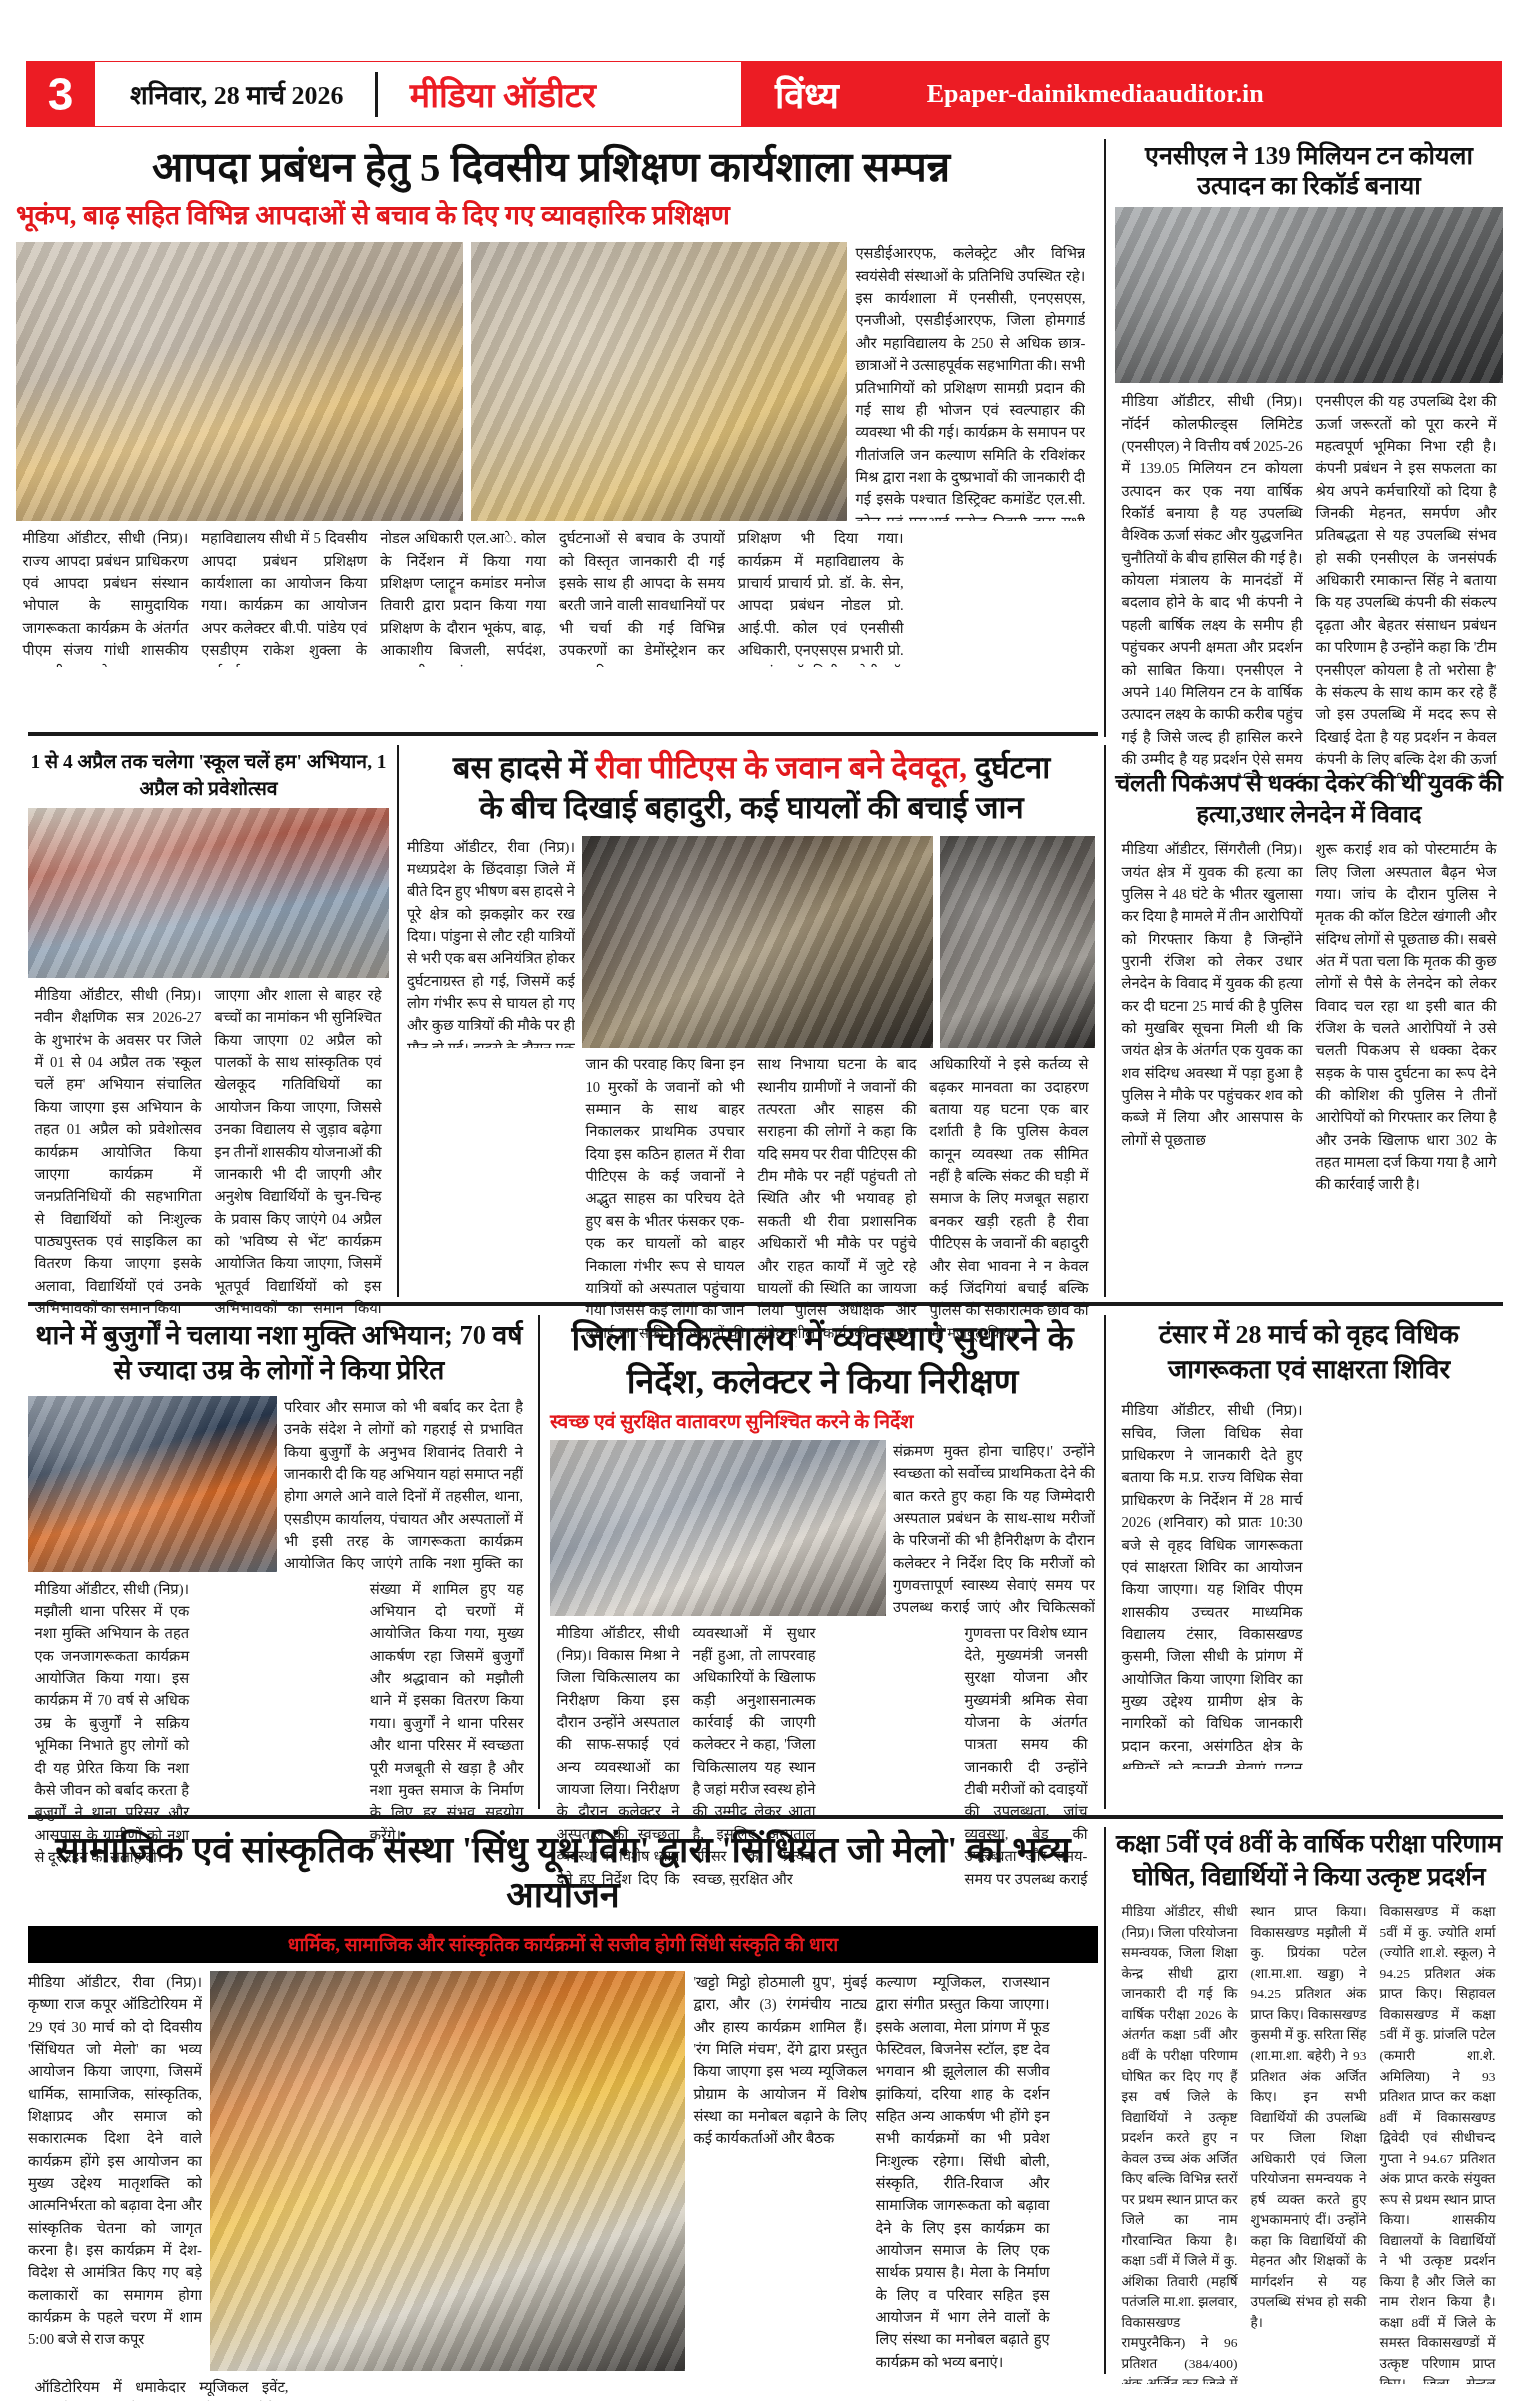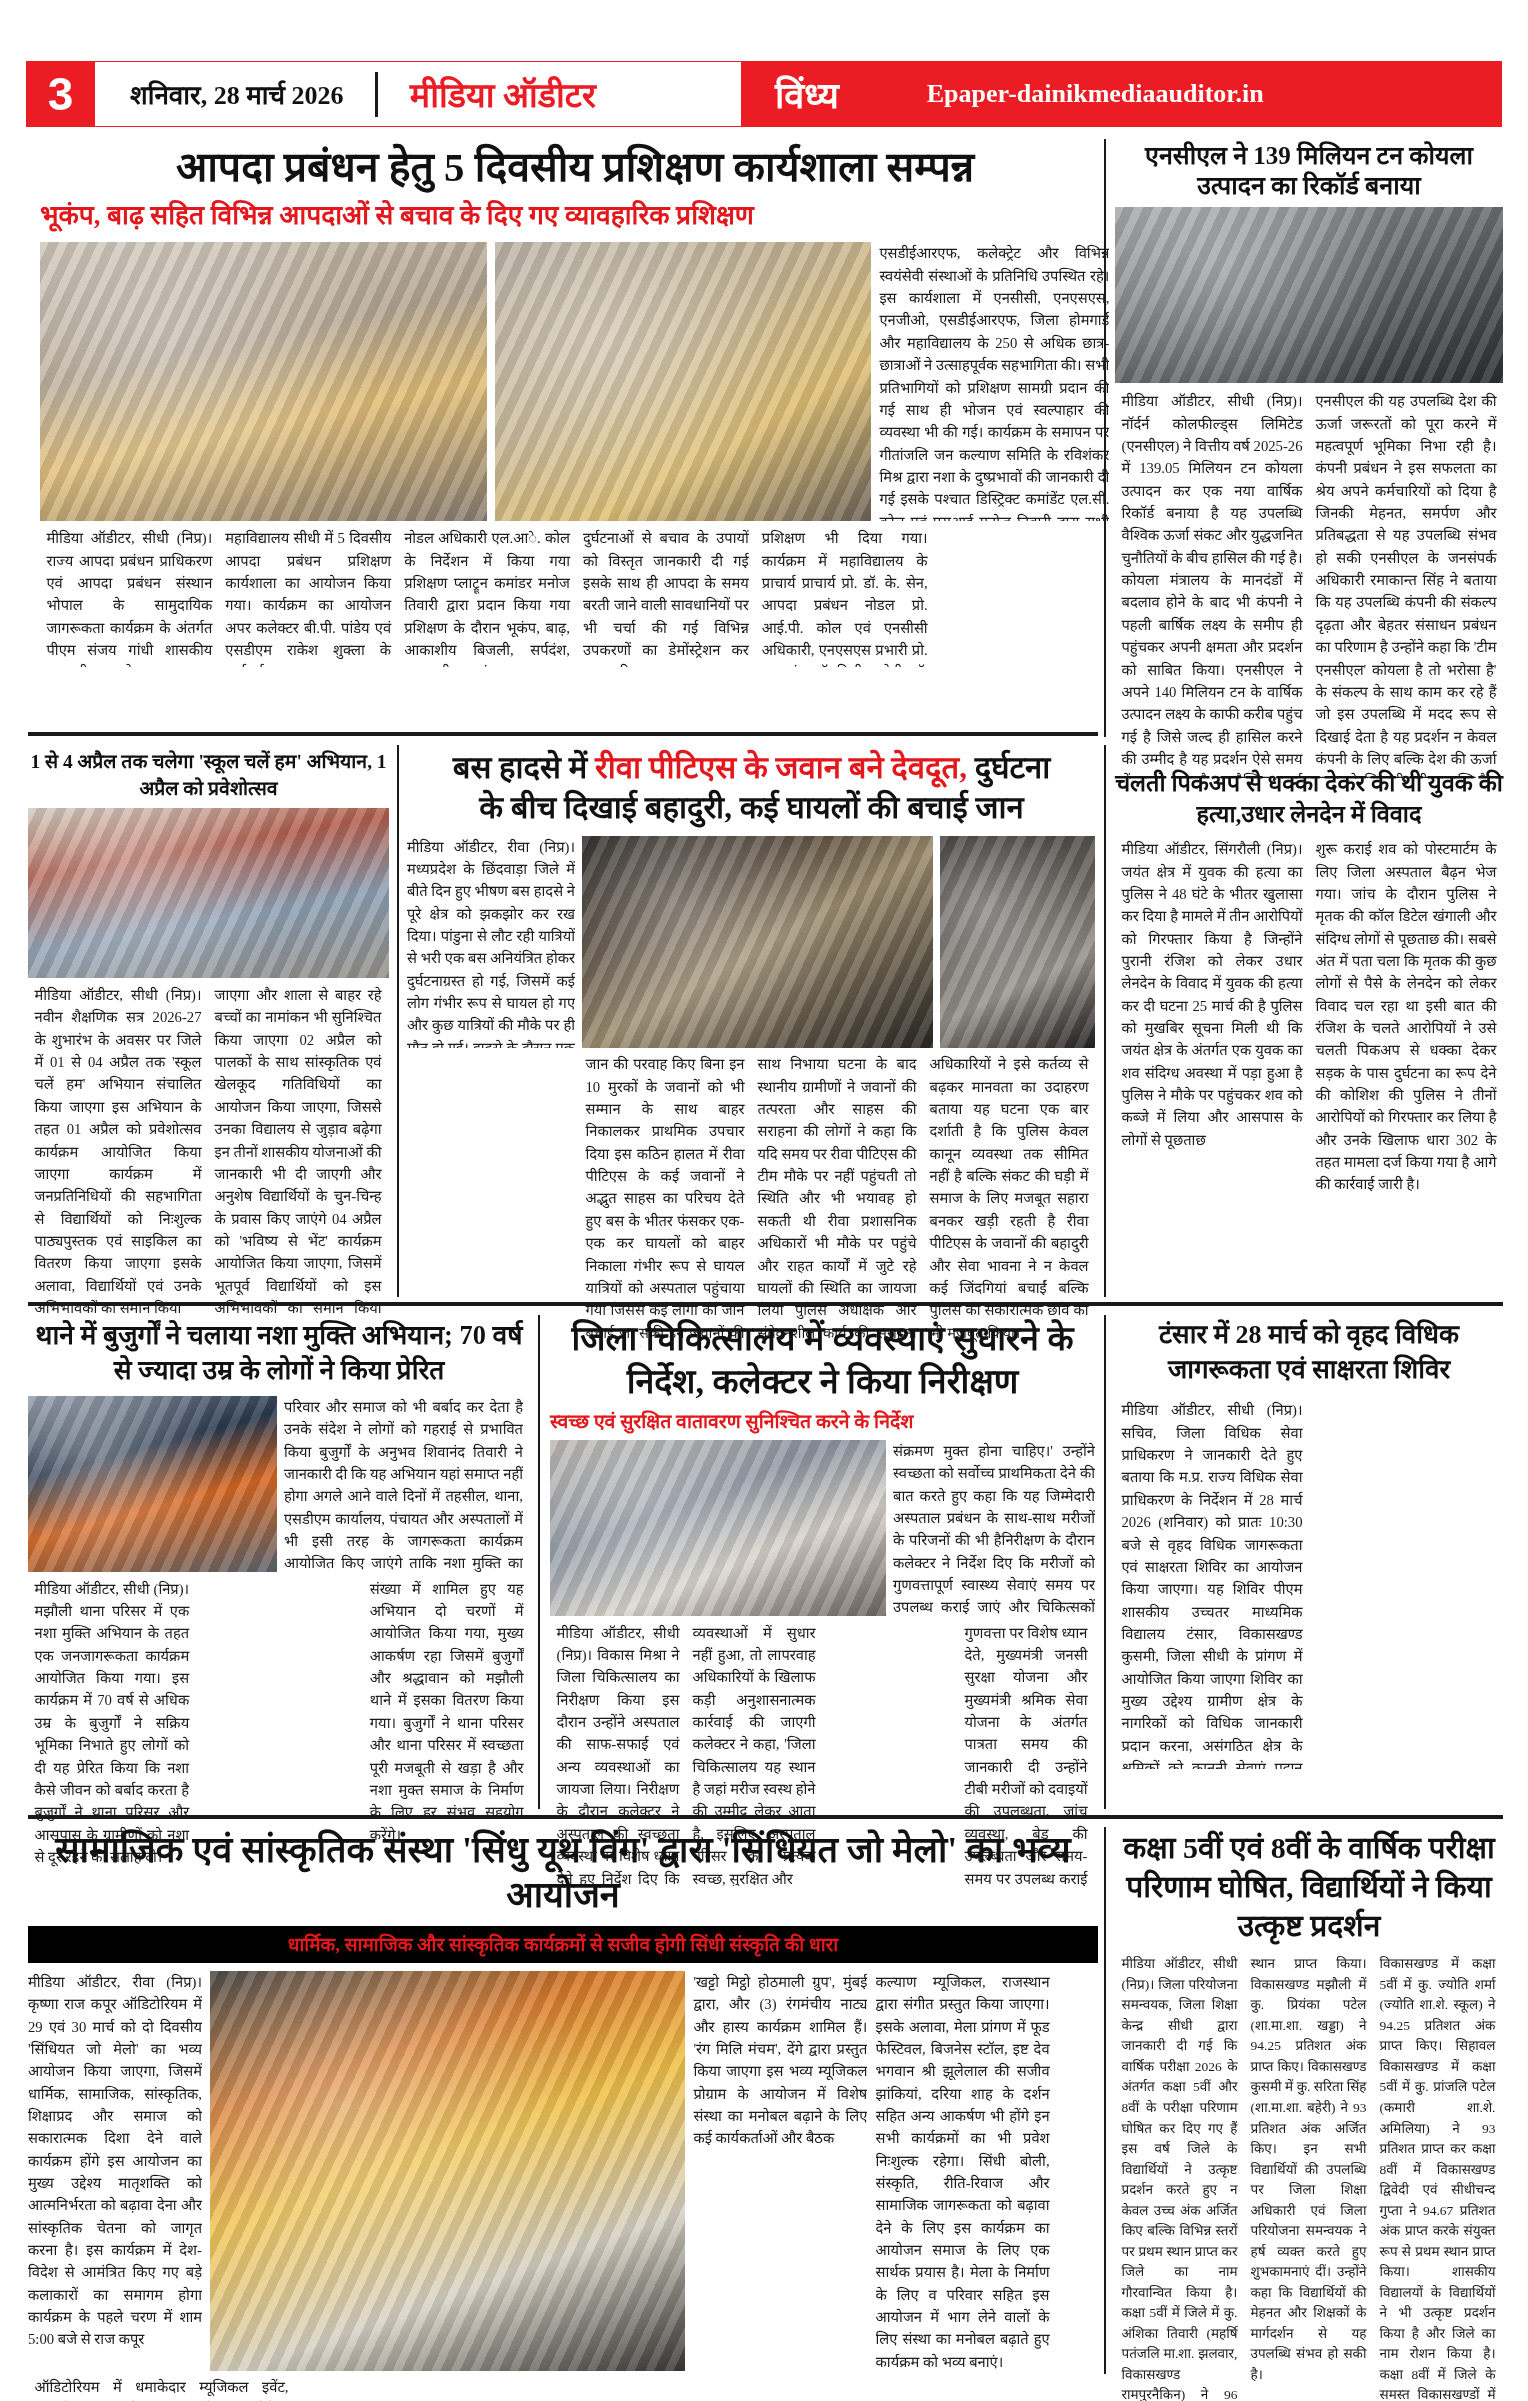--- a/index.html
+++ b/index.html
@@ -172,21 +172,21 @@
       <div class="mast-brand">मीडिया ऑडीटर</div>
     </div>
     <div class="mast-red">
       <div class="mast-vindhya">विंध्य</div>
       <div class="mast-url">Epaper-dainikmediaauditor.in</div>
     </div>
   </div>
 
   <div class="vline" style="position:absolute;left:1104px;top:139px;height:598px;"></div>
 
-  <div style="position:absolute;left:40px;top:139px;width:1070px;">
+  <div style="position:absolute;left:16px;top:139px;width:1070px;">
     <div class="hl" style="font-size:41px;padding:3.5px 0 3.5px;">आपदा प्रबंधन हेतु 5 दिवसीय प्रशिक्षण कार्यशाला सम्पन्न</div>
     <div class="hl-red" style="font-size:26.4px;padding:5.9px 0 7px;">भूकंप, बाढ़ सहित विभिन्न आपदाओं से बचाव के दिए गए व्यावहारिक प्रशिक्षण</div>
 
     <div style="display:flex;gap:8.2px;margin-top:3.5px;">
       <div class="photo ph-crowd" style="width:447px;height:279px;"></div>
       <div class="photo ph-crowd2" style="width:376px;height:279px;"></div>
       <div class="body-col" style="width:230px;height:279px;overflow:hidden;">एसडीईआरएफ, कलेक्ट्रेट और विभिन्न स्वयंसेवी संस्थाओं के प्रतिनिधि उपस्थित रहे। इस कार्यशाला में एनसीसी, एनएसएस, एनजीओ, एसडीईआरएफ, जिला होमगार्ड और महाविद्यालय के 250 से अधिक छात्र-छात्राओं ने उत्साहपूर्वक सहभागिता की। सभी प्रतिभागियों को प्रशिक्षण सामग्री प्रदान की गई साथ ही भोजन एवं स्वल्पाहार की व्यवस्था भी की गई। कार्यक्रम के समापन पर गीतांजलि जन कल्याण समिति के रविशंकर मिश्र द्वारा नशा के दुष्प्रभावों की जानकारी दी गई इसके पश्चात डिस्ट्रिक्ट कमांडेंट एल.सी. कोल एवं एसआई मनोज तिवारी द्वारा सभी प्रतिभागियों को नशा मुक्ति की शपथ भी दिलाई गई कार्यक्रम में सभी प्रतिभागियों की सक्रिय भागीदारी से प्रशिक्षण कार्यक्रम सफलतापूर्वक सम्पन्न हुआ।</div>
     </div>
 
     <div class="cols" style="margin-top:5.9px;align-items:flex-start;">
@@ -307,21 +307,21 @@
     </div>
     <div class="cols" style="margin-top:4.7px;align-items:flex-start;">
       <div class="c body-col" style="width:267px;height:76px;overflow:hidden;">ऑडिटोरियम में धमाकेदार म्यूजिकल इवेंट, रंगमंचीय नाट्य और हास्य कार्यक्रम आयोजित होंगे इनमें (1) गुरू, मुंबई, (2) राजु सिंधी और कॉमेडी नाटक अमिताभ बच्चन जी, मुंबई, (2) सिंधी कॉमेडी नाटक,</div>
       <div class="c body-col" style="width:267px;height:76px;overflow:hidden;"></div>
       <div class="c body-col" style="width:267px;height:76px;overflow:hidden;"></div>
       <div class="c body-col" style="width:267px;height:76px;overflow:hidden;"></div>
     </div>
   </div>
 
   <div style="position:absolute;left:1115px;top:1828px;width:388px;">
-    <div class="hl" style="font-size:30px;line-height:1.3;">कक्षा 5वीं एवं 8वीं के वार्षिक परीक्षा परिणाम घोषित, विद्यार्थियों ने किया उत्कृष्ट प्रदर्शन</div>
+    <div class="hl" style="font-size:25px;line-height:1.3;">कक्षा 5वीं एवं 8वीं के वार्षिक परीक्षा परिणाम घोषित, विद्यार्थियों ने किया उत्कृष्ट प्रदर्शन</div>
     <div class="cols" style="margin-top:9.4px;align-items:flex-start;">
       <div class="c body-col" style="width:129px;height:482px;overflow:hidden;font-size:13.5px;"><span>मीडिया ऑडीटर, सीधी (निप्र)। जिला परियोजना समन्वयक, जिला शिक्षा केन्द्र सीधी द्वारा जानकारी दी गई कि वार्षिक परीक्षा 2026 के अंतर्गत कक्षा 5वीं और 8वीं के परीक्षा परिणाम घोषित कर दिए गए हैं इस वर्ष जिले के विद्यार्थियों ने उत्कृष्ट प्रदर्शन करते हुए न केवल उच्च अंक अर्जित किए बल्कि विभिन्न स्तरों पर प्रथम स्थान प्राप्त कर जिले का नाम गौरवान्वित किया है। कक्षा 5वीं में जिले में कु. अंशिका तिवारी (महर्षि पतंजलि मा.शा. झलवार, विकासखण्ड रामपुरनैकिन) ने 96 प्रतिशत (384/400) अंक अर्जित कर जिले में प्रथम स्थान प्राप्त किया। विकासखण्ड सिहावल में कु. अनुष्का गुप्ता (शा.प्रा.शा. नं. 1) ने 95.50 प्रतिशत अंक अर्जित किए। कक्षा 8वीं में कु. आरती तिवारी ने 96.06 प्रतिशत (580/600) अंक अर्जित कर जिले में शीर्ष</span></div>
       <div class="c body-col" style="width:129px;height:482px;overflow:hidden;font-size:13.5px;">स्थान प्राप्त किया। विकासखण्ड मझौली में कु. प्रियंका पटेल (शा.मा.शा. खड्डा) ने 94.25 प्रतिशत अंक प्राप्त किए। विकासखण्ड कुसमी में कु. सरिता सिंह (शा.मा.शा. बहेरी) ने 93 प्रतिशत अंक अर्जित किए। इन सभी विद्यार्थियों की उपलब्धि पर जिला शिक्षा अधिकारी एवं जिला परियोजना समन्वयक ने हर्ष व्यक्त करते हुए शुभकामनाएं दीं। उन्होंने कहा कि विद्यार्थियों की मेहनत और शिक्षकों के मार्गदर्शन से यह उपलब्धि संभव हो सकी है।</div>
       <div class="c body-col" style="width:129px;height:482px;overflow:hidden;font-size:13.5px;">विकासखण्ड में कक्षा 5वीं में कु. ज्योति शर्मा (ज्योति शा.शे. स्कूल) ने 94.25 प्रतिशत अंक प्राप्त किए। सिहावल विकासखण्ड में कक्षा 5वीं में कु. प्रांजलि पटेल (कमारी शा.शे. अमिलिया) ने 93 प्रतिशत प्राप्त कर कक्षा 8वीं में विकासखण्ड द्विवेदी एवं सीधीचन्द गुप्ता ने 94.67 प्रतिशत अंक प्राप्त करके संयुक्त रूप से प्रथम स्थान प्राप्त किया। शासकीय विद्यालयों के विद्यार्थियों ने भी उत्कृष्ट प्रदर्शन किया है और जिले का नाम रोशन किया है। कक्षा 8वीं में जिले के समस्त विकासखण्डों में उत्कृष्ट परिणाम प्राप्त किए। जिला सेन्ट्रल विद्यालय, सीधी में 90.08 प्रतिशत अंक प्राप्त कर प्रथम स्थान प्राप्त किया। कक्षा 8वीं में कुमारी सुप्रिया द्विवेदी, शा.मा.वि. चुरहट ने 93.33 प्रतिशत अंक अर्जित कर जिले में द्वितीय स्थान प्राप्त किया</div>
     </div>
   </div>
 
 </div>
 
 

